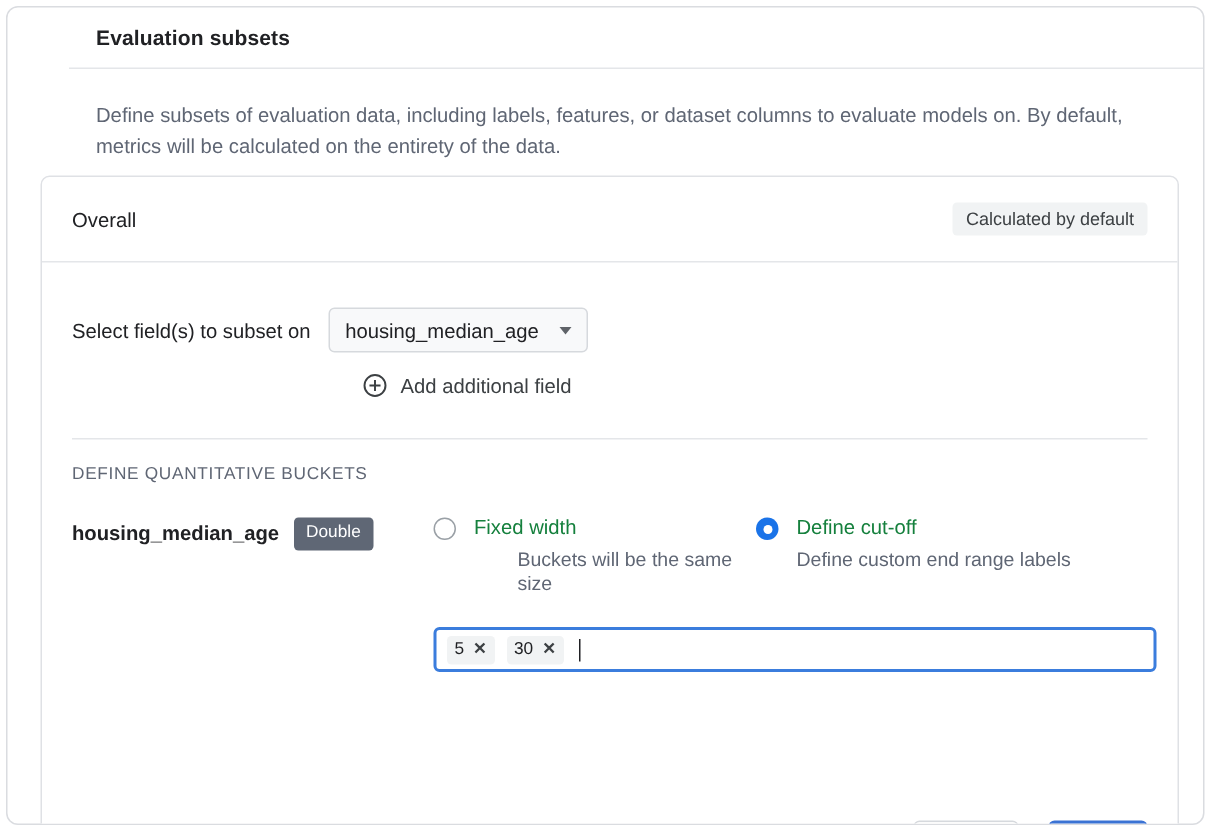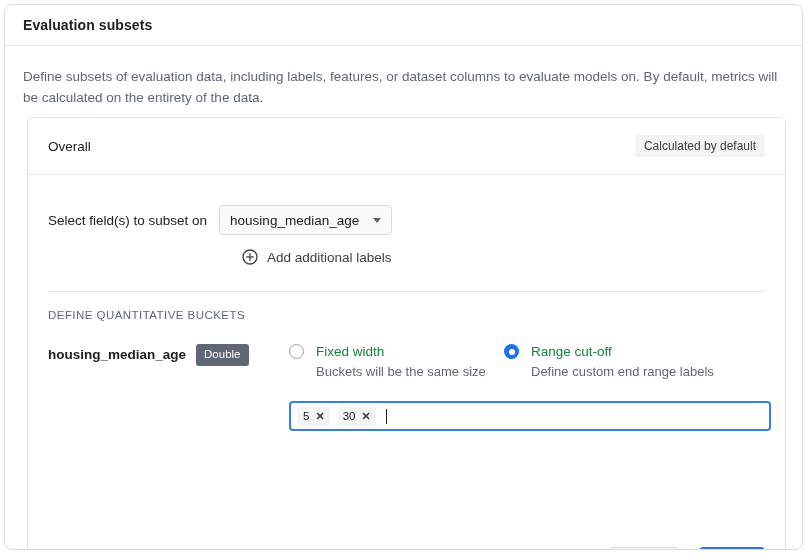--- a/index.html
+++ b/index.html
@@ -20,20 +20,21 @@
     position: absolute;
     left: 4px;
     top: 4px;
     width: 799px;
     height: 546px;
     background: #ffffff;
     border: 1px solid #dadce0;
     border-radius: 8px;
     box-sizing: border-box;
     overflow: hidden;
+    padding-left: 41px;
   }
   .outer-header {
     height: 41px;
     border-bottom: 1px solid #e4e6e9;
     display: flex;
     align-items: center;
     padding: 0 18px;
     box-sizing: border-box;
   }
   .outer-title {
@@ -334,49 +335,49 @@
         </div>
       </div>
 
       
       <div class="add-field">
         <svg class="plus-icon" width="16" height="16" viewBox="0 0 16 16">
           <circle cx="8" cy="8" r="7" fill="none" stroke="#3c4043" stroke-width="1.3"></circle>
           <line x1="8" y1="4.3" x2="8" y2="11.7" stroke="#3c4043" stroke-width="1.3"></line>
           <line x1="4.3" y1="8" x2="11.7" y2="8" stroke="#3c4043" stroke-width="1.3"></line>
         </svg>
-        <span class="add-field-label">Add additional labels</span>
+        <span class="add-field-label">Add additional field</span>
       </div>
 
       <div class="divider"></div>
 
       <div class="section-title">DEFINE QUANTITATIVE BUCKETS</div>
 
       
       <div class="bucket-row">
 
         <div class="bucket-field">
           <span class="bucket-field-name">housing_median_age</span>
           <span class="type-badge">Double</span>
         </div>
 
         <div class="radio-group">
 
           <label class="radio-option first">
             <span class="radio"></span>
             <span class="radio-texts">
               <span class="radio-title">Fixed width</span>
-              <span class="radio-sub" style="display:block;">Buckets will be the same size</span>
+              <span class="radio-sub" style="display:block;margin-left:29px;">Buckets will be the same size</span>
             </span>
           </label>
 
           <label class="radio-option">
             <span class="radio checked"></span>
             <span class="radio-texts">
-              <span class="radio-title">Range cut-off</span>
+              <span class="radio-title">Define cut-off</span>
               <span class="radio-sub" style="display:block;">Define custom end range labels</span>
             </span>
           </label>
 
         </div>
       </div>
 
       
       <div class="token-input-wrap">
         <div class="token-input">

